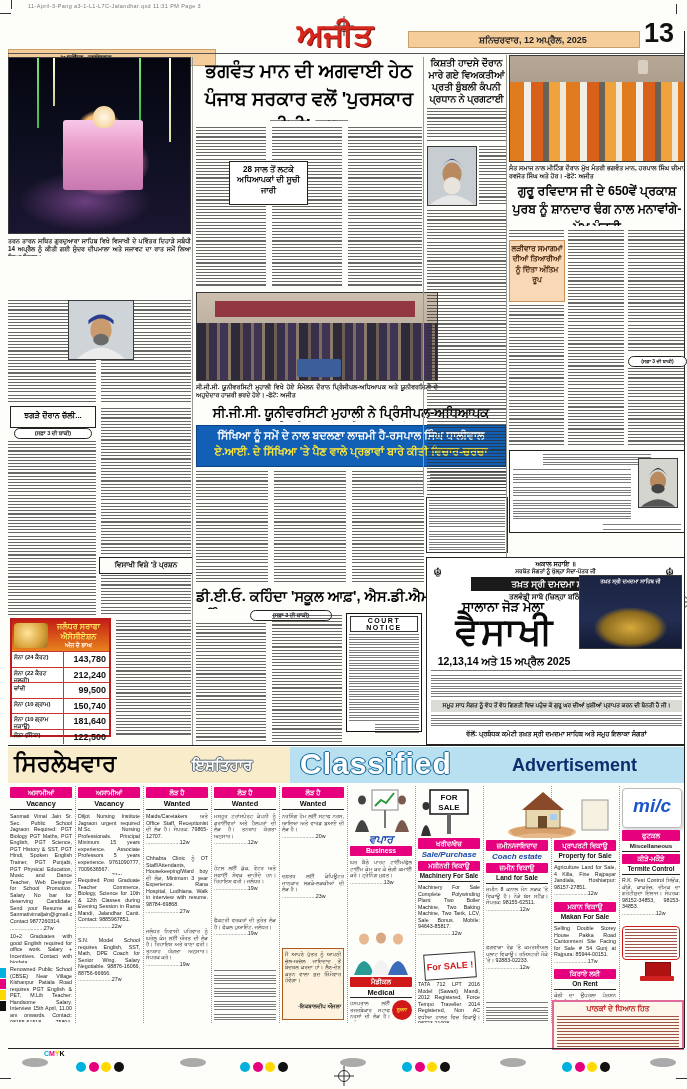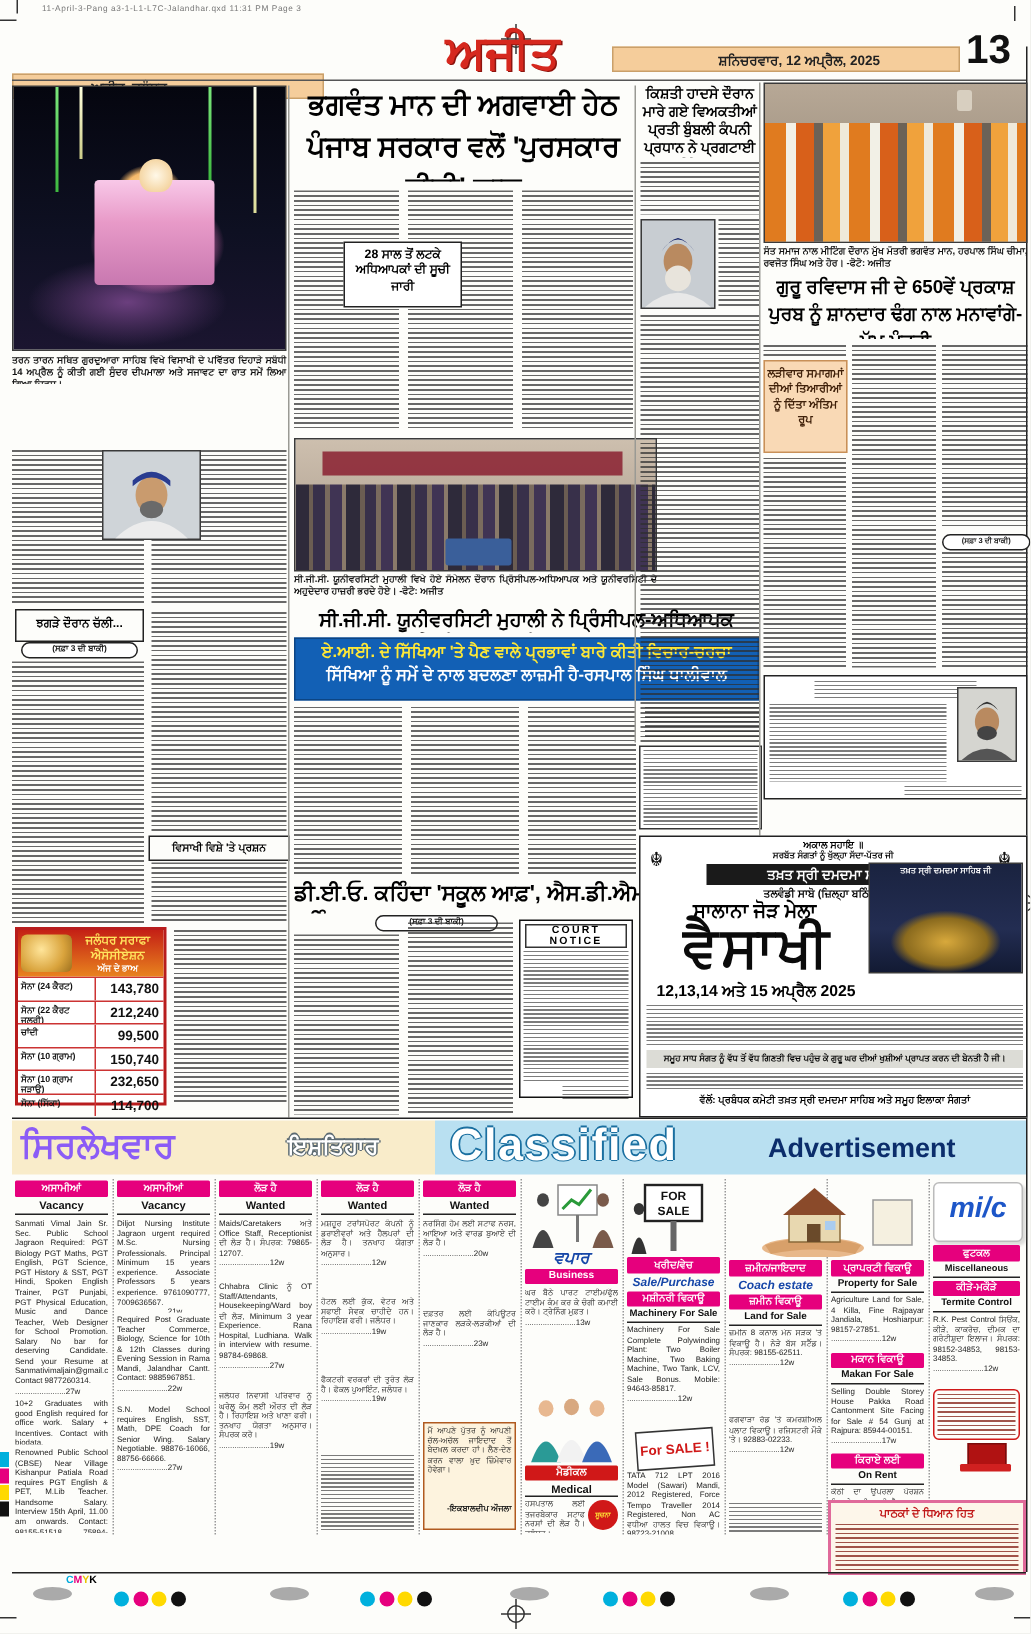--- a/index.html
+++ b/index.html
@@ -126,25 +126,25 @@
     <div class="rrow">
         <div class="rl">ਚਾਂਦੀ</div>
         <div class="rv">99,500</div>
       </div>
     <div class="rrow">
         <div class="rl">ਸੋਨਾ (10 ਗ੍ਰਾਮ)</div>
         <div class="rv">150,740</div>
       </div>
     <div class="rrow">
         <div class="rl">ਸੋਨਾ (10 ਗ੍ਰਾਮ ਜੜਾਊ)</div>
-        <div class="rv">232,650</div>
+        <div class="rv">181,640</div>
       </div>
     <div class="rrow">
         <div class="rl">ਸੋਨਾ (ਸਿੱਕਾ)</div>
-        <div class="rv">114,700</div>
+        <div class="rv">122,500</div>
       </div>
   </div>
   <div class="abs fl" style="left:116px;top:620px;width:75px;height:115px;"></div>
 
   <div class="abs vr" style="left:192px;top:57px;width:1px;height:688px;"></div>
   <div class="abs hd" style="left:196px;top:57px;width:226px;height:64px;font-size:19px;line-height:1.45;overflow:hidden;">ਭਗਵੰਤ ਮਾਨ ਦੀ ਅਗਵਾਈ ਹੇਠ ਪੰਜਾਬ ਸਰਕਾਰ ਵਲੋਂ 'ਪੁਰਸਕਾਰ ਨੀਤੀ' ਲਾਗੂ</div>
 
   <div class="abs fl" style="left:196px;top:127px;width:70px;height:160px;"></div>
   <div class="abs fl" style="left:272px;top:127px;width:70px;height:160px;"></div>
   <div class="abs fl" style="left:348px;top:127px;width:74px;height:160px;"></div>
@@ -155,22 +155,22 @@
   <div class="abs ph" style="left:196px;top:292px;width:242px;height:89px;background:linear-gradient(#cdbfae,#a8998a);overflow:hidden;">
     <div class="abs" style="left:18px;top:8px;width:200px;height:16px;background:#8a2030;opacity:.85;"></div>
     <div class="abs" style="left:0;top:30px;width:242px;height:59px;
          background:repeating-linear-gradient(90deg,#2e2a3a 0 9px,#6b5d52 9px 12px,#38304a 12px 20px,#7a6b5e 20px 23px,#403454 23px 31px,#8a7a6a 31px 34px);"></div>
     <div class="abs" style="left:100px;top:66px;width:44px;height:18px;background:#3a5f9a;border-radius:2px;"></div>
   </div>
   <div class="abs cap" style="left:196px;top:383px;width:242px;height:20px;overflow:hidden;">ਸੀ.ਜੀ.ਸੀ. ਯੂਨੀਵਰਸਿਟੀ ਮੁਹਾਲੀ ਵਿਖੇ ਹੋਏ ਸੰਮੇਲਨ ਦੌਰਾਨ ਪ੍ਰਿੰਸੀਪਲ-ਅਧਿਆਪਕ ਅਤੇ ਯੂਨੀਵਰਸਿਟੀ ਦੇ ਅਹੁਦੇਦਾਰ ਹਾਜ਼ਰੀ ਭਰਦੇ ਹੋਏ। -ਫੋਟੋ: ਅਜੀਤ</div>
 
   <div class="abs hd" style="left:196px;top:405px;width:310px;height:17px;font-size:13px;line-height:1.2;overflow:hidden;">ਸੀ.ਜੀ.ਸੀ. ਯੂਨੀਵਰਸਿਟੀ ਮੁਹਾਲੀ ਨੇ ਪ੍ਰਿੰਸੀਪਲ-ਅਧਿਆਪਕ ਐਜੂਕੇਸ਼ਨ ਕਨਕਲੇਵ ਕਰਵਾਇਆ</div>
   <div class="abs" style="left:196px;top:425px;width:310px;height:42px;background:#1260b5;border:1px solid #0c4584;box-sizing:border-box;">
+    <div class="hd" style="color:#ffffff;font-size:11px;padding-top:3px;">ਸਿੱਖਿਆ ਨੂੰ ਸਮੇਂ ਦੇ ਨਾਲ ਬਦਲਣਾ ਲਾਜ਼ਮੀ ਹੈ-ਰਸਪਾਲ ਸਿੰਘ ਧਾਲੀਵਾਲ</div>
     <div class="hd" style="color:#ffe836;font-size:11px;padding-top:3px;">ਏ.ਆਈ. ਦੇ ਸਿੱਖਿਆ 'ਤੇ ਪੈਣ ਵਾਲੇ ਪ੍ਰਭਾਵਾਂ ਬਾਰੇ ਕੀਤੀ ਵਿਚਾਰ-ਚਰਚਾ</div>
-    <div class="hd" style="color:#ffffff;font-size:11px;padding-top:3px;">ਸਿੱਖਿਆ ਨੂੰ ਸਮੇਂ ਦੇ ਨਾਲ ਬਦਲਣਾ ਲਾਜ਼ਮੀ ਹੈ-ਰਸਪਾਲ ਸਿੰਘ ਧਾਲੀਵਾਲ</div>
   </div>
 
   <div class="abs fl" style="left:196px;top:471px;width:72px;height:112px;"></div>
   <div class="abs fl" style="left:274px;top:471px;width:72px;height:112px;"></div>
   <div class="abs fl" style="left:352px;top:471px;width:72px;height:112px;"></div>
   <div class="abs fl" style="left:430px;top:471px;width:76px;height:22px;"></div>
 
   <div class="abs hd" style="left:196px;top:587px;width:256px;height:22px;font-size:14.5px;line-height:1.3;overflow:hidden;text-align:left;">ਡੀ.ਈ.ਓ. ਕਹਿੰਦਾ 'ਸਕੂਲ ਆਫ਼', ਐਸ.ਡੀ.ਐਮ. ਕਹਿੰਦਾ...</div>
   <div class="abs pill" style="left:250px;top:610px;width:80px;height:9px;line-height:9px;">(ਸਫ਼ਾ 3 ਦੀ ਬਾਕੀ)</div>
   <div class="abs fl" style="left:196px;top:623px;width:70px;height:120px;"></div>
@@ -248,21 +248,21 @@
     <div class="abs" style="left:4px;top:142px;width:251px;height:12px;background:#dcdcd6;">
       <div class="hd" style="font-size:5.8px;padding-top:1.5px;">ਸਮੂਹ ਸਾਧ ਸੰਗਤ ਨੂੰ ਵੱਧ ਤੋਂ ਵੱਧ ਗਿਣਤੀ ਵਿਚ ਪਹੁੰਚ ਕੇ ਗੁਰੂ ਘਰ ਦੀਆਂ ਖੁਸ਼ੀਆਂ ਪ੍ਰਾਪਤ ਕਰਨ ਦੀ ਬੇਨਤੀ ਹੈ ਜੀ।</div>
     </div>
     <div class="abs fl2" style="left:4px;top:157px;width:251px;height:13px;"></div>
     <div class="abs hd" style="left:4px;top:172px;width:251px;font-size:6.6px;">ਵੱਲੋਂ: ਪ੍ਰਬੰਧਕ ਕਮੇਟੀ ਤਖ਼ਤ ਸ੍ਰੀ ਦਮਦਮਾ ਸਾਹਿਬ ਅਤੇ ਸਮੂਹ ਇਲਾਕਾ ਸੰਗਤਾਂ</div>
   </div>
 
   <div class="abs hr" style="left:8px;top:745px;width:676px;"></div>
   <div class="abs cream" style="left:8px;top:747px;width:282px;height:36px;"></div>
   <div class="abs blueband" style="left:290px;top:747px;width:394px;height:36px;"></div>
-  <div class="abs" style="left:14px;top:750px;width:172px;font-size:23px;font-weight:bold;color:#8b5cf6;">ਸਿਰਲੇਖਵਾਰ</div>
+  <div class="abs" style="left:14px;top:750px;width:172px;font-size:23px;font-weight:bold;color:#000000;">ਸਿਰਲੇਖਵਾਰ</div>
   <div class="abs outline-w" style="left:192px;top:756px;width:96px;font-size:15px;font-weight:bold;">ਇਸ਼ਤਿਹਾਰ</div>
   <div class="abs" style="left:512px;top:755px;width:170px;font-size:18px;font-weight:bold;color:#0b2d6b;">Advertisement</div>
   <div class="abs" style="left:300px;top:747px;width:210px;font-size:30px;font-weight:bold;color:#fff;text-shadow:-1.2px 0 #1a6fa0,1.2px 0 #1a6fa0,0 -1.2px #1a6fa0,0 1.2px #1a6fa0;letter-spacing:1px;">Classified</div>
 
   <div class="abs" style="left:75px;top:786px;width:0;height:237px;border-left:1px dotted #999;"></div>
   <div class="abs" style="left:143px;top:786px;width:0;height:237px;border-left:1px dotted #999;"></div>
   <div class="abs" style="left:211px;top:786px;width:0;height:237px;border-left:1px dotted #999;"></div>
   <div class="abs" style="left:279px;top:786px;width:0;height:237px;border-left:1px dotted #999;"></div>
   <div class="abs" style="left:347px;top:786px;width:0;height:237px;border-left:1px dotted #999;"></div>
   <div class="abs" style="left:415px;top:786px;width:0;height:237px;border-left:1px dotted #999;"></div>

